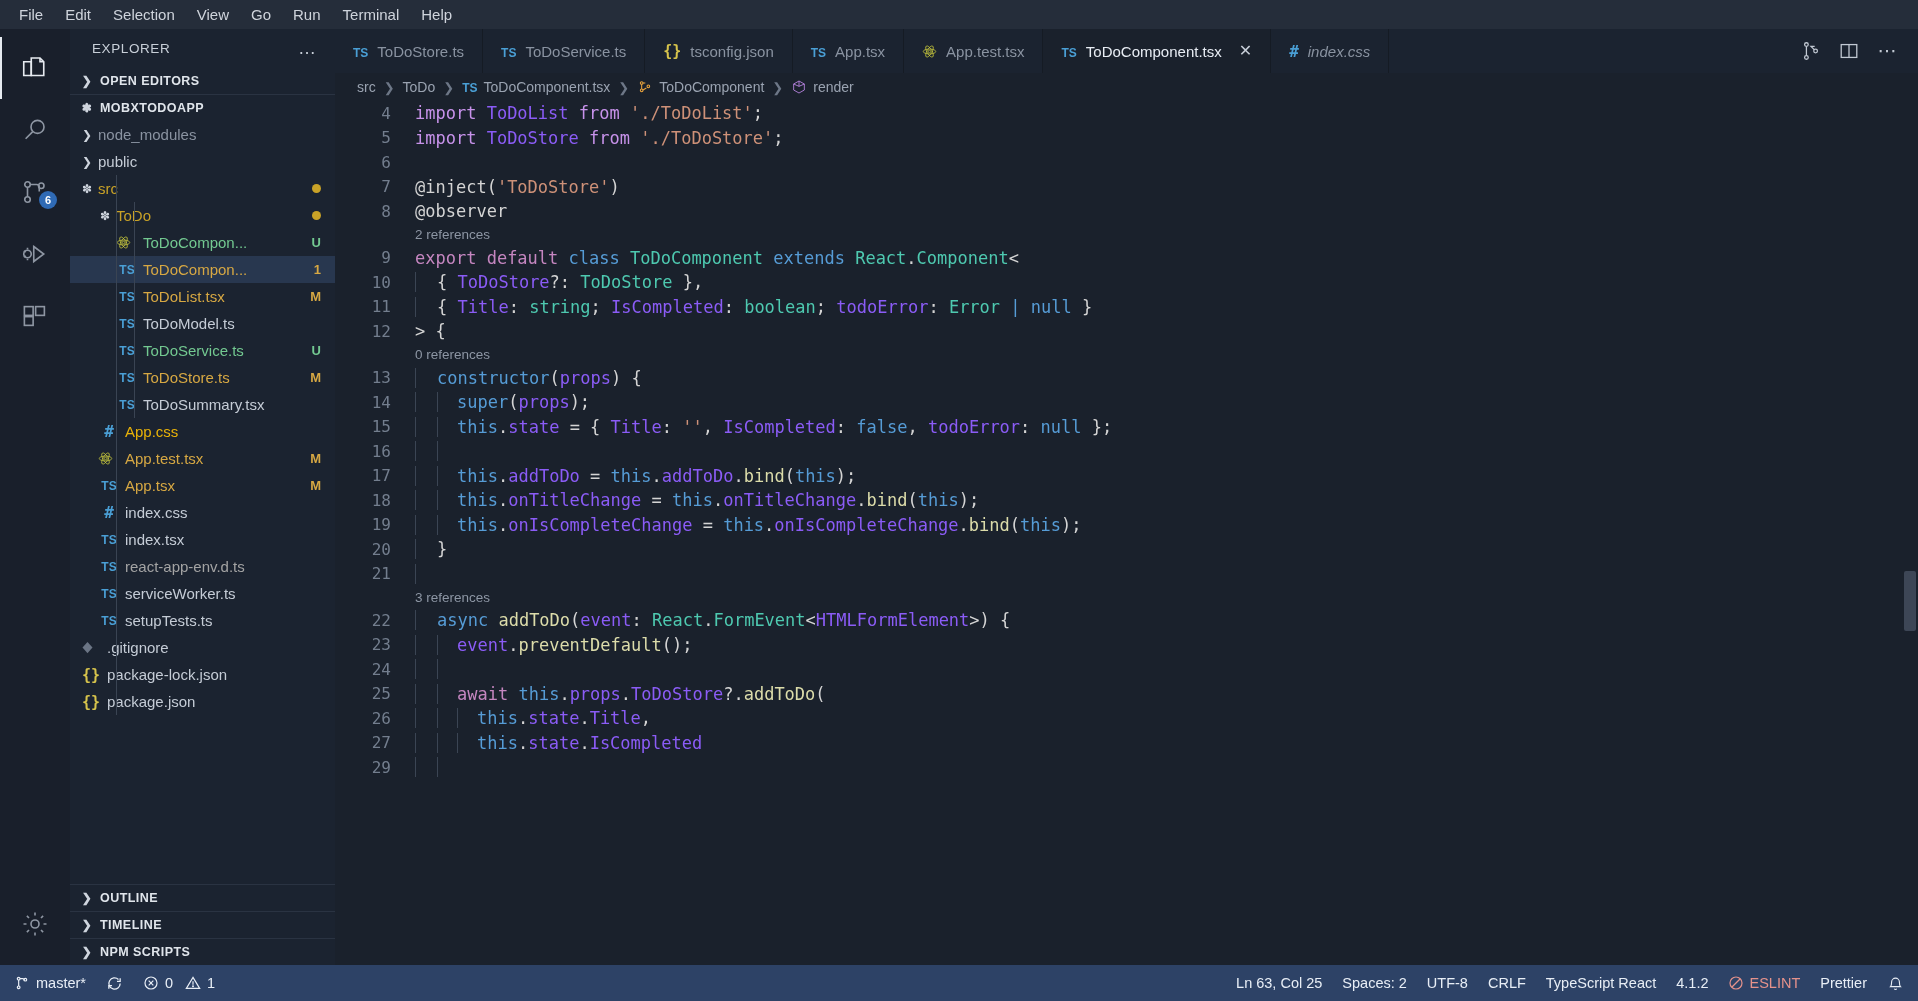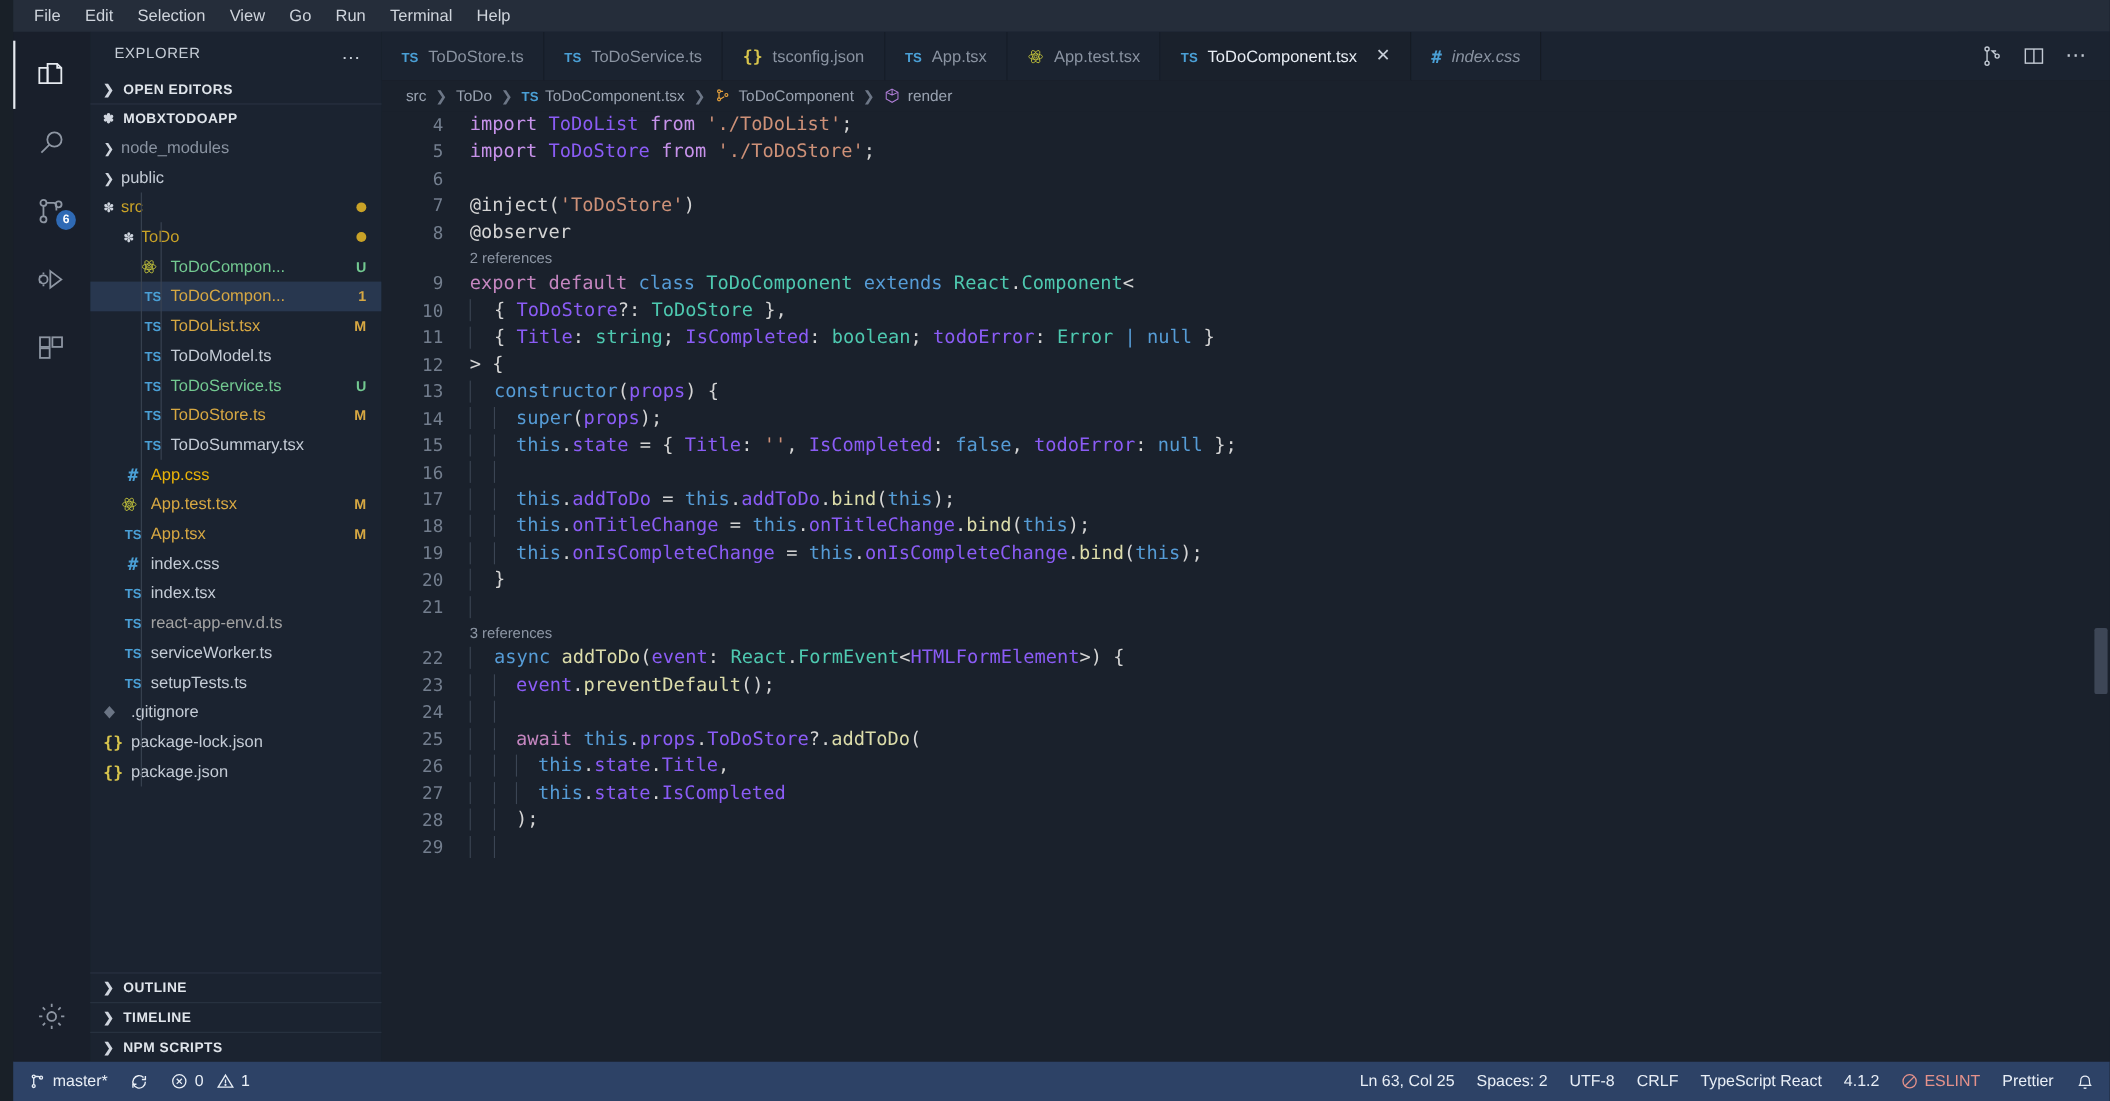--- a/index.html
+++ b/index.html
@@ -3,21 +3,21 @@
 <meta charset="utf-8">
 <style>
   * { box-sizing: border-box; margin: 0; padding: 0; }
   html, body {
     width: 1918px; height: 1001px;
     background: #1e2430;
     font-family: "Liberation Sans", sans-serif;
     overflow: hidden;
     -webkit-font-smoothing: antialiased;
   }
-  .app { position: relative; width: 1918px; height: 1001px; display: flex; flex-direction: column; background:#192028;padding-left:12px; }
+  .app { position: relative; width: 1918px; height: 1001px; display: flex; flex-direction: column; background:#192028; }
 
   
   .menubar {
     height: 29px; min-height:29px; background: #252d3a; display: flex; align-items: center;
     padding-left: 8px; gap: 0px; color: #cfd4dc; font-size: 15px;
   }
   .menubar .mi { padding: 3px 11px; border-radius: 3px; cursor: default; white-space: nowrap; }
 
   
   .bodyrow { flex: 1; display: flex; min-height: 0; }
@@ -518,20 +518,24 @@
               <span class="lcontent"><span class="ind-guide" style="width:22px;">&nbsp;</span><span class="t-punc">{ </span><span class="t-var">ToDoStore</span><span class="t-punc">?: </span><span class="t-type">ToDoStore</span><span class="t-punc"> },</span></span>
             </div>
             <div class="codeline">
               <span class="lnum">11</span>
               <span class="lcontent"><span class="ind-guide" style="width:22px;">&nbsp;</span><span class="t-punc">{ </span><span class="t-var">Title</span><span class="t-punc">: </span><span class="t-type">string</span><span class="t-punc">; </span><span class="t-var">IsCompleted</span><span class="t-punc">: </span><span class="t-type">boolean</span><span class="t-punc">; </span><span class="t-var">todoError</span><span class="t-punc">: </span><span class="t-type">Error</span><span class="t-kw2"> | </span><span class="t-kw2">null</span><span class="t-punc"> }</span></span>
             </div>
             <div class="codeline">
               <span class="lnum">12</span>
               <span class="lcontent"><span class="t-punc">&gt; {</span></span>
             </div>
+            <div class="codelens">
+              <span class="lnum"></span>
+              <span class="cl-text">0 references</span>
+            </div>
             <div class="codeline">
               <span class="lnum">13</span>
               <span class="lcontent"><span class="ind-guide" style="width:22px;">&nbsp;</span><span class="t-kw2">constructor</span><span class="t-punc">(</span><span class="t-var">props</span><span class="t-punc">) {</span></span>
             </div>
             <div class="codeline">
               <span class="lnum">14</span>
               <span class="lcontent"><span class="ind-guide" style="width:22px;">&nbsp;</span><span class="ind-guide" style="width:20px;">&nbsp;</span><span class="t-kw2">super</span><span class="t-punc">(</span><span class="t-var">props</span><span class="t-punc">);</span></span>
             </div>
             <div class="codeline">
               <span class="lnum">15</span>
@@ -581,24 +585,20 @@
               <span class="lnum">25</span>
               <span class="lcontent"><span class="ind-guide" style="width:22px;">&nbsp;</span><span class="ind-guide" style="width:20px;">&nbsp;</span><span class="t-ctrl">await </span><span class="t-kw2">this</span><span class="t-punc">.</span><span class="t-var">props</span><span class="t-punc">.</span><span class="t-var">ToDoStore</span><span class="t-punc">?.</span><span class="t-fn">addToDo</span><span class="t-punc">(</span></span>
             </div>
             <div class="codeline">
               <span class="lnum">26</span>
               <span class="lcontent"><span class="ind-guide" style="width:22px;">&nbsp;</span><span class="ind-guide" style="width:20px;">&nbsp;</span><span class="ind-guide" style="width:20px;">&nbsp;</span><span class="t-kw2">this</span><span class="t-punc">.</span><span class="t-var">state</span><span class="t-punc">.</span><span class="t-var">Title</span><span class="t-punc">,</span></span>
             </div>
             <div class="codeline">
               <span class="lnum">27</span>
               <span class="lcontent"><span class="ind-guide" style="width:22px;">&nbsp;</span><span class="ind-guide" style="width:20px;">&nbsp;</span><span class="ind-guide" style="width:20px;">&nbsp;</span><span class="t-kw2">this</span><span class="t-punc">.</span><span class="t-var">state</span><span class="t-punc">.</span><span class="t-var">IsCompleted</span></span>
-            </div>
-            <div class="codeline">
-              <span class="lnum">28</span>
-              <span class="lcontent"><span class="ind-guide" style="width:22px;">&nbsp;</span><span class="ind-guide" style="width:20px;">&nbsp;</span><span class="t-punc">);</span></span>
             </div>
             <div class="codeline">
               <span class="lnum">29</span>
               <span class="lcontent"><span class="ind-guide" style="width:22px;">&nbsp;</span><span class="ind-guide" style="width:20px;">&nbsp;</span></span>
             </div>
           </div>
         <div class="scrollthumb" style="top:470px;height:60px;"></div>
       </div>
     </div>
   </div>

